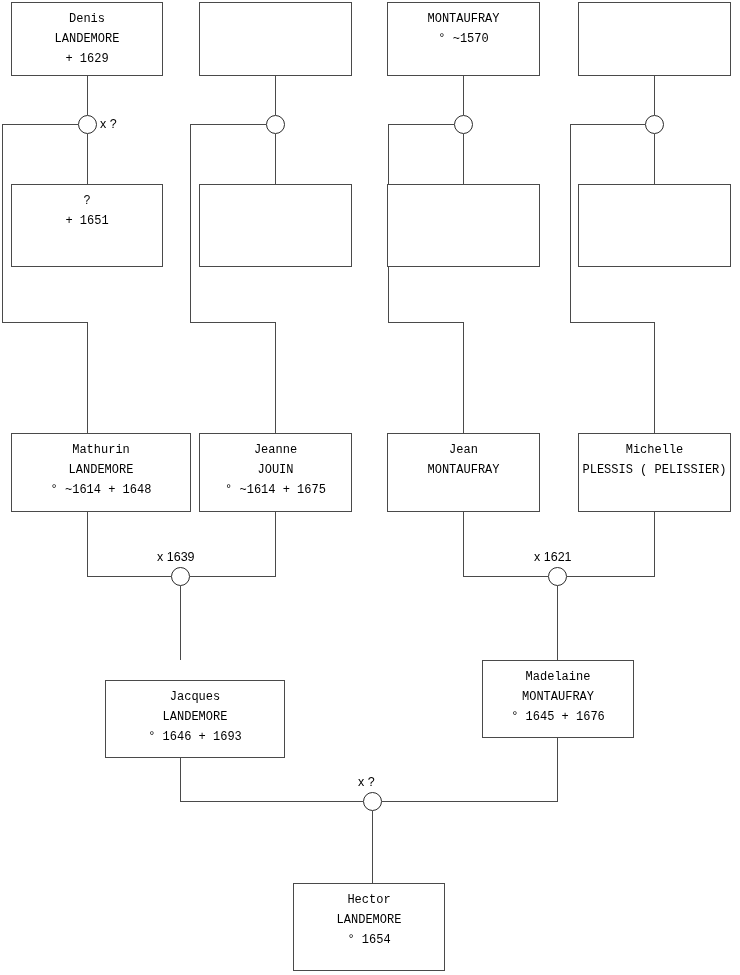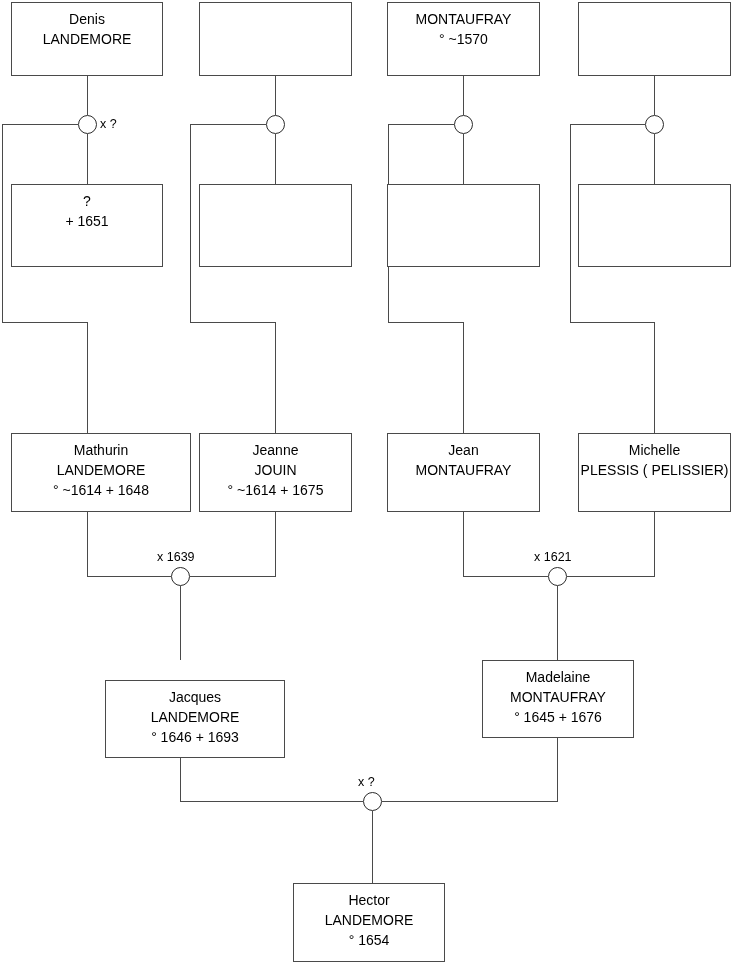--- a/index.html
+++ b/index.html
@@ -28,23 +28,24 @@
     box-sizing: border-box;
     border: 1px solid #4a4a4a;
     background: #ffffff;
     text-align: center;
     padding-top: 6px;
     overflow: visible;
     white-space: nowrap;
   }
   .person-box .line {
     display: block;
-    font-size: 14px;
+    font-size: 12px;
     line-height: 20px;
     color: #000000;
+    font-family: Liberation Mono, monospace;
   }
   .union-label {
     position: absolute;
     font-size: 12.5px;
     line-height: 14px;
     color: #000000;
     white-space: nowrap;
   }
   .union-node {
     position: absolute;
@@ -90,20 +91,21 @@
     <path d="M 557.5 586 L 557.5 660"></path>
 
     <path d="M 180.5 738 L 180.5 801.5 L 363 801.5"></path>
     <path d="M 557.5 738 L 557.5 801.5 L 382 801.5"></path>
     <path d="M 372.5 811 L 372.5 883"></path>
   </svg>
 
   <div class="person-box" style="left:11px; top:2px; width:152px; height:74px;">
     <span class="line">Denis</span>
     <span class="line">LANDEMORE</span>
+    <span class="line">+ 1629</span>
   </div>
 
   <div class="person-box" style="left:199px; top:2px; width:153px; height:74px;">
     <span class="line"></span>
     <span class="line"></span>
     <span class="line"></span>
   </div>
 
   <div class="person-box" style="left:387px; top:2px; width:153px; height:74px;">
     <span class="line">MONTAUFRAY</span>
@@ -189,19 +191,19 @@
 
   <div class="person-box" style="left:482px; top:660px; width:152px; height:78px;">
     <span class="line">Madelaine</span>
     <span class="line">MONTAUFRAY</span>
     <span class="line">° 1645 + 1676</span>
   </div>
 
   <div class="union-node" style="left:363px; top:792px;"></div>
   <div class="union-label" style="left:358px; top:775px;">x ?</div>
 
-  <div class="person-box" style="left:293px; top:883px; width:152px; height:79px;">
+  <div class="person-box" style="left:293px; top:883px; width:152px; height:88px;">
     <span class="line">Hector</span>
     <span class="line">LANDEMORE</span>
     <span class="line">° 1654</span>
   </div>
 
 </div>
 
 </body></html>

